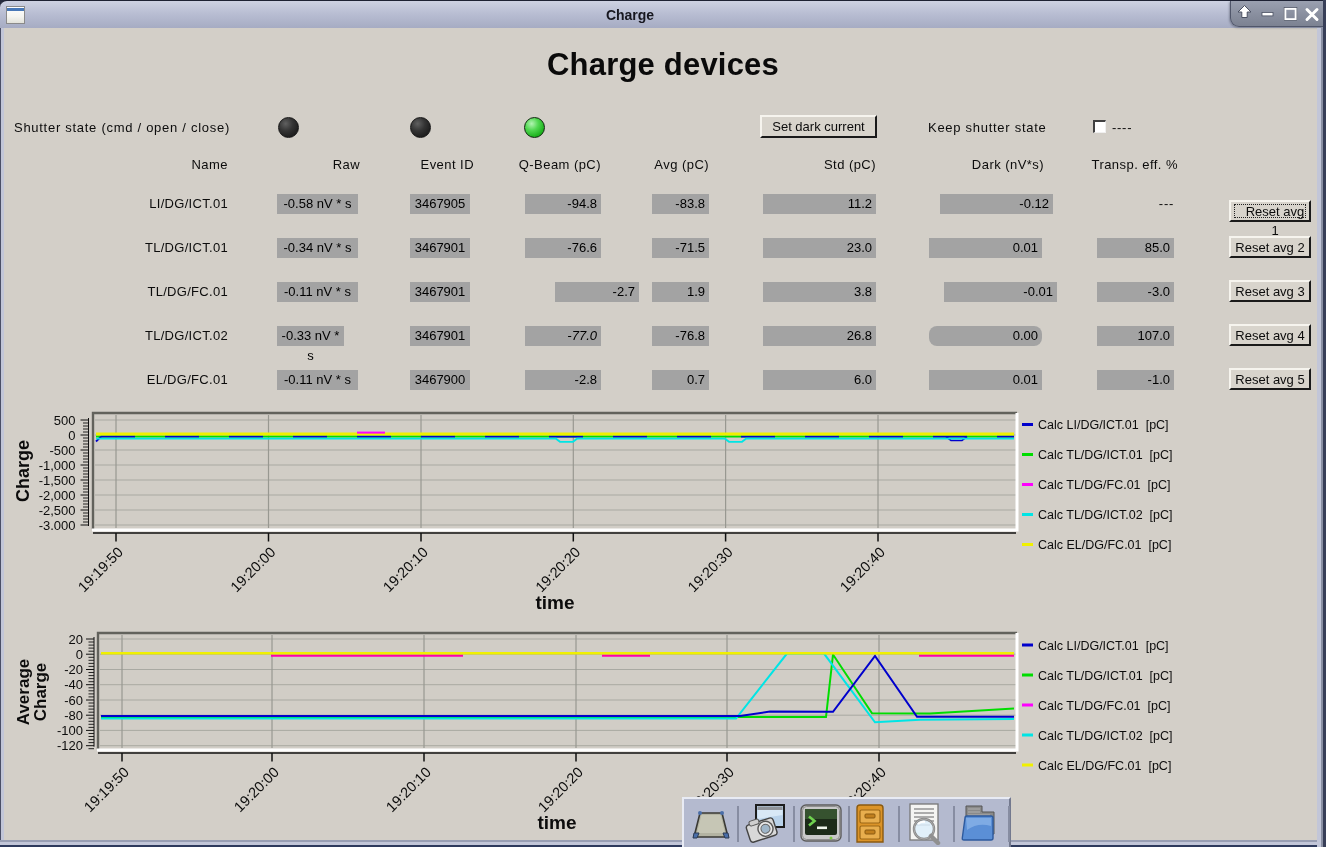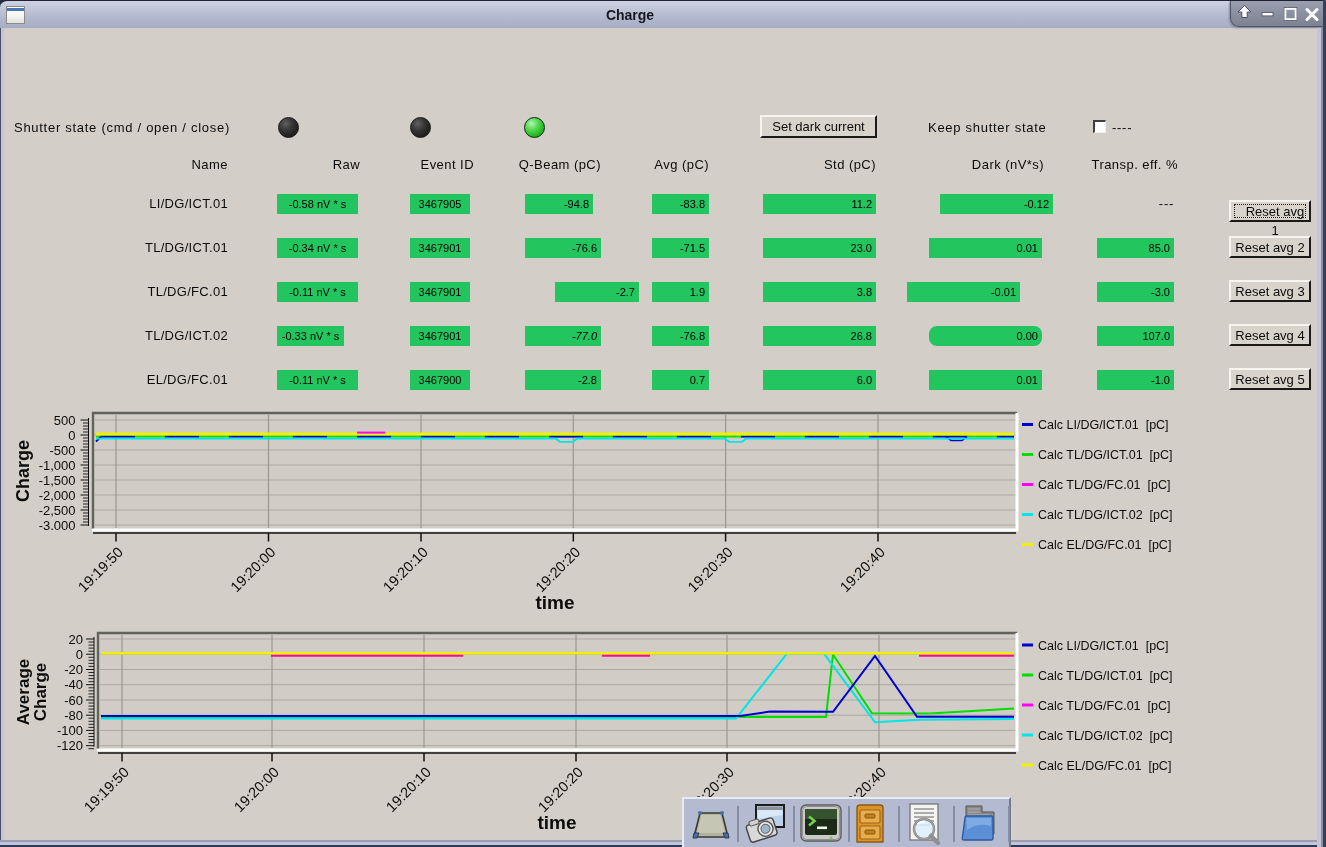--- a/index.html
+++ b/index.html
@@ -11,21 +11,21 @@
 #btnpanel{position:absolute;right:2px;top:0;width:94px;height:26px;background:linear-gradient(180deg,#9aa0b0 0%,#878d9d 60%,#7c8292 100%);border:1px solid #50566a;border-top:none;border-radius:0 0 0 9px;box-sizing:border-box;box-shadow:-1px 1px 2px rgba(40,45,60,0.35);}
 #content{position:absolute;left:0;top:28px;width:1326px;height:819px;}
 .lab{position:absolute;font-size:13px;color:#0c0c0c;white-space:nowrap;letter-spacing:0.72px;}
 .hdr{position:absolute;font-size:13px;color:#0c0c0c;white-space:nowrap;text-align:right;top:129px;height:16px;letter-spacing:0.45px;}
 #h1t{position:absolute;left:0;width:1326px;top:19px;text-align:center;font-size:31px;font-weight:bold;color:#0a0a0a;letter-spacing:0.2px;}
 #clock{position:absolute;right:22px;top:20px;font-size:34px;font-weight:bold;color:#0a0a0a;letter-spacing:-0.5px;}
 .led{position:absolute;width:21px;height:21px;border-radius:50%;top:89px;box-sizing:border-box;}
 .ledoff{border:1px solid #151515;background:radial-gradient(circle at 35% 30%,#606060 0%,#343434 40%,#202020 72%,#1a1a1a 100%);}
 .ledon{border:1px solid #0e260e;background:radial-gradient(circle at 35% 30%,#b2f4b2 0%,#52d852 36%,#1eb21e 72%,#128e12 100%);}
 .btn{position:absolute;background:#d8d4cc;border-top:2px solid #f6f4ee;border-left:2px solid #f6f4ee;border-right:2px solid #1a1a1a;border-bottom:2px solid #1a1a1a;box-sizing:border-box;font-size:13px;color:#0c0c0c;text-align:center;}
-.gc{position:absolute;height:20px;background:#22c55e;font-size:11px;color:#000;text-align:right;line-height:20px;box-sizing:border-box;padding-right:4px;}
+.gc{position:absolute;height:20px;background:#a3a3a3;font-size:13px;color:#000;text-align:right;line-height:20px;box-sizing:border-box;padding-right:4px;}
 .gcc{text-align:center;padding-right:0;}
 .nm{position:absolute;font-size:13px;color:#0c0c0c;text-align:right;width:140px;left:88px;letter-spacing:0.3px;}
 .rb{position:absolute;left:1229px;width:82px;height:22px;line-height:19px;}
 svg text{font-family:"Liberation Sans",sans-serif;}
 #dock{position:absolute;left:682px;top:769px;width:329px;height:78px;z-index:10;background:#b4bacf;border-top:2px solid #e8ebf4;border-left:2px solid #e8ebf4;border-right:2px solid #73798e;box-sizing:border-box;}
 .dsep{position:absolute;top:7px;width:2px;height:36px;background:#878da2;}
 #bord-b1{position:absolute;left:0;top:812px;width:1326px;height:2px;background:#989eb3;}
 #bord-b2{position:absolute;left:0;top:814px;width:1326px;height:3px;background:#c2c6d8;}
 #bord-b3{position:absolute;left:0;top:817px;width:1326px;height:2px;background:#2e3a5c;}
 #bord-r1{position:absolute;left:1317px;top:0px;width:4px;height:819px;background:#c2c6d8;}
@@ -44,20 +44,21 @@
         <svg width="94" height="26" viewBox="0 0 94 26" style="position:absolute;left:0;top:0;">
 <path d="M13.5,4.5 L20,11 L16.2,11 L16.2,16.5 L10.8,16.5 L10.8,11 L7,11 Z" fill="#ffffff" stroke="#4a5062" stroke-width="1"></path>
 <rect x="31" y="11.5" width="11" height="3.4" fill="#ffffff" stroke="#4a5062" stroke-width="0.8"></rect>
 <rect x="54" y="7.5" width="11" height="11" fill="none" stroke="#ffffff" stroke-width="2.6"></rect>
 <rect x="53" y="6.5" width="13" height="13" fill="none" stroke="#4a5062" stroke-width="0.8"></rect>
 <path d="M76,8.5 L86,18.5 M86,8.5 L76,18.5" stroke="#ffffff" stroke-width="3" stroke-linecap="round"></path>
 </svg>
       </div>
 </div>
 <div id="content">
+  <div id="h1t">Charge devices</div>
   <div class="lab" style="left:14px;top:92px;">Shutter state (cmd / open / close)</div>
   <div class="led ledoff" style="left:278px;"></div>
   <div class="led ledoff" style="left:410px;"></div>
   <div class="led ledon" style="left:524px;"></div>
   <div class="btn" style="left:760px;top:87px;width:117px;height:23px;line-height:19px;">Set dark current</div>
   <div class="lab" style="left:928px;top:92px;">Keep shutter state</div>
   <div style="position:absolute;left:1093px;top:92px;width:13px;height:13px;background:#fff;border-top:2px solid #404040;border-left:2px solid #404040;border-right:1px solid #f0f0f0;border-bottom:1px solid #f0f0f0;box-sizing:border-box;"></div>
   <div class="lab" style="left:1112px;top:92px;">----</div>
 
   <div class="hdr" style="right:1098px;">Name</div>
@@ -65,42 +66,42 @@
   <div class="hdr" style="right:852px;">Event ID</div>
   <div class="hdr" style="right:725px;">Q-Beam (pC)</div>
   <div class="hdr" style="right:617px;">Avg (pC)</div>
   <div class="hdr" style="right:450px;">Std (pC)</div>
   <div class="hdr" style="right:282px;">Dark (nV*s)</div>
   <div class="hdr" style="right:148px;">Transp. eff. %</div>
 
   <div class="nm" style="top:168px;">LI/DG/ICT.01</div>
   <div class="gc gcc" style="left:277px;top:166px;width:81px;">-0.58 nV * s</div>
   <div class="gc gcc" style="left:410px;top:166px;width:60px;">3467905</div>
-  <div class="gc" style="left:525px;top:166px;width:68px;">-94.8</div>
+  <div class="gc" style="left:525px;top:166px;width:76px;">-94.8</div>
   <div class="gc" style="left:652px;top:166px;width:57px;">-83.8</div>
   <div class="gc" style="left:763px;top:166px;width:113px;">11.2</div>
   <div class="gc" style="left:929px;top:166px;width:113px;margin-left:11px;">-0.12</div>
   <div class="lab" style="left:1097px;top:168px;width:77px;text-align:right;">---</div>
   <div class="btn rb" style="top:172px;padding-left:10px;"><span style="position:absolute;left:3px;top:2px;right:3px;bottom:2px;border:1px dotted #222;"></span>Reset avg 1</div>
   <div class="nm" style="top:212px;">TL/DG/ICT.01</div>
   <div class="gc gcc" style="left:277px;top:210px;width:81px;">-0.34 nV * s</div>
   <div class="gc gcc" style="left:410px;top:210px;width:60px;">3467901</div>
   <div class="gc" style="left:525px;top:210px;width:76px;">-76.6</div>
   <div class="gc" style="left:652px;top:210px;width:57px;">-71.5</div>
   <div class="gc" style="left:763px;top:210px;width:113px;">23.0</div>
   <div class="gc" style="left:929px;top:210px;width:113px;">0.01</div>
   <div class="gc" style="left:1097px;top:210px;width:77px;">85.0</div>
   <div class="btn rb" style="top:208px;">Reset avg 2</div>
   <div class="nm" style="top:256px;">TL/DG/FC.01</div>
   <div class="gc gcc" style="left:277px;top:254px;width:81px;">-0.11 nV * s</div>
   <div class="gc gcc" style="left:410px;top:254px;width:60px;">3467901</div>
   <div class="gc" style="left:555px;top:254px;width:84px;">-2.7</div>
   <div class="gc" style="left:652px;top:254px;width:57px;">1.9</div>
   <div class="gc" style="left:763px;top:254px;width:113px;">3.8</div>
-  <div class="gc" style="left:907px;top:254px;width:113px;">-0.01</div>
+  <div class="gc" style="left:944px;top:254px;width:113px;">-0.01</div>
   <div class="gc" style="left:1097px;top:254px;width:77px;">-3.0</div>
   <div class="btn rb" style="top:252px;">Reset avg 3</div>
   <div class="nm" style="top:300px;">TL/DG/ICT.02</div>
   <div class="gc gcc" style="left:277px;top:298px;width:67px;">-0.33 nV * s</div>
   <div class="gc gcc" style="left:410px;top:298px;width:60px;">3467901</div>
   <div class="gc" style="left:525px;top:298px;width:76px;font-style:italic;">-77.0</div>
   <div class="gc" style="left:652px;top:298px;width:57px;">-76.8</div>
   <div class="gc" style="left:763px;top:298px;width:113px;">26.8</div>
   <div class="gc" style="left:929px;top:298px;width:113px;border-radius:8px;">0.00</div>
   <div class="gc" style="left:1097px;top:298px;width:77px;">107.0</div>

